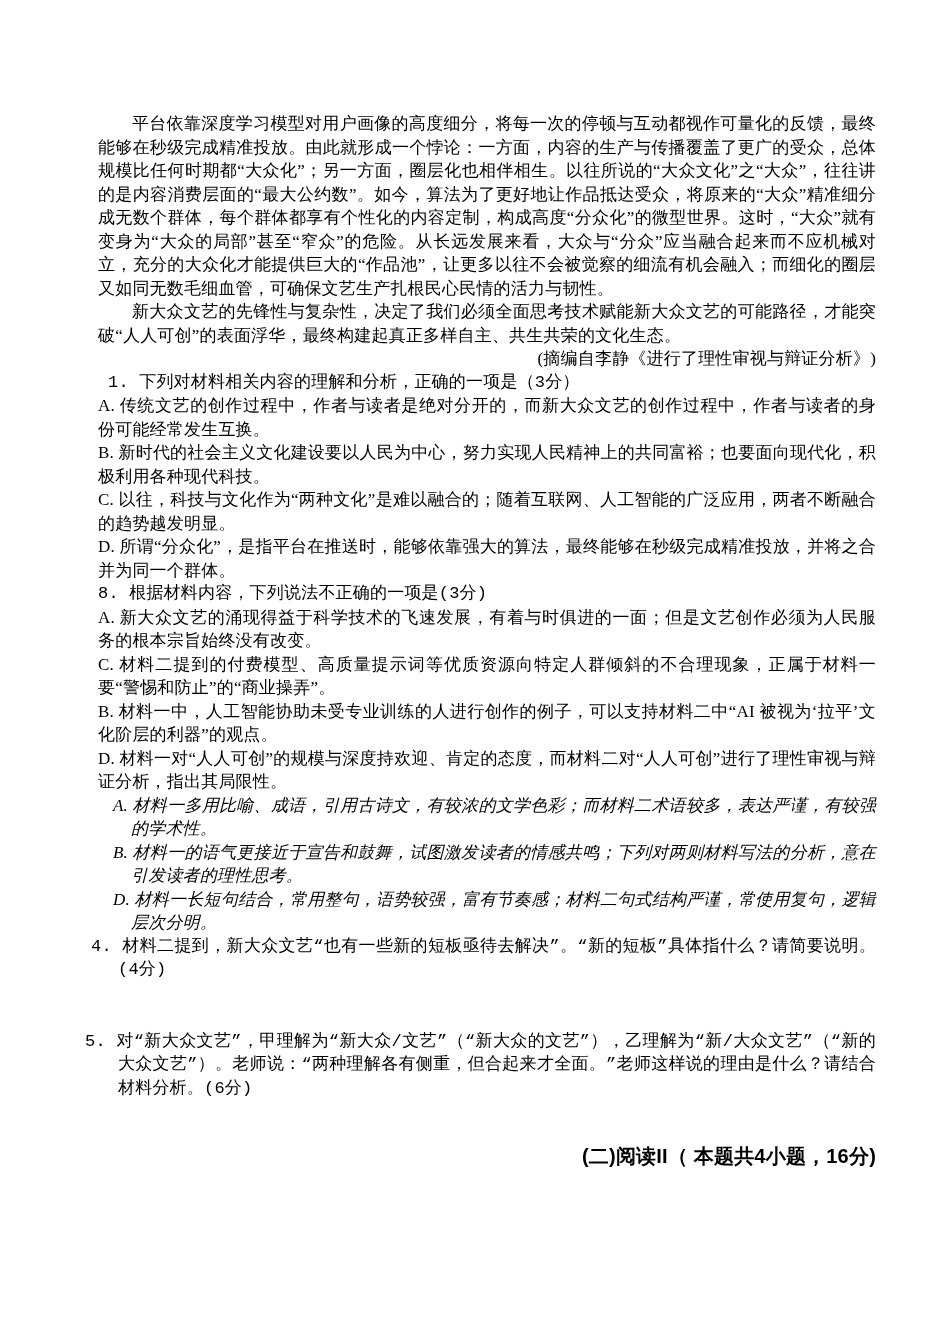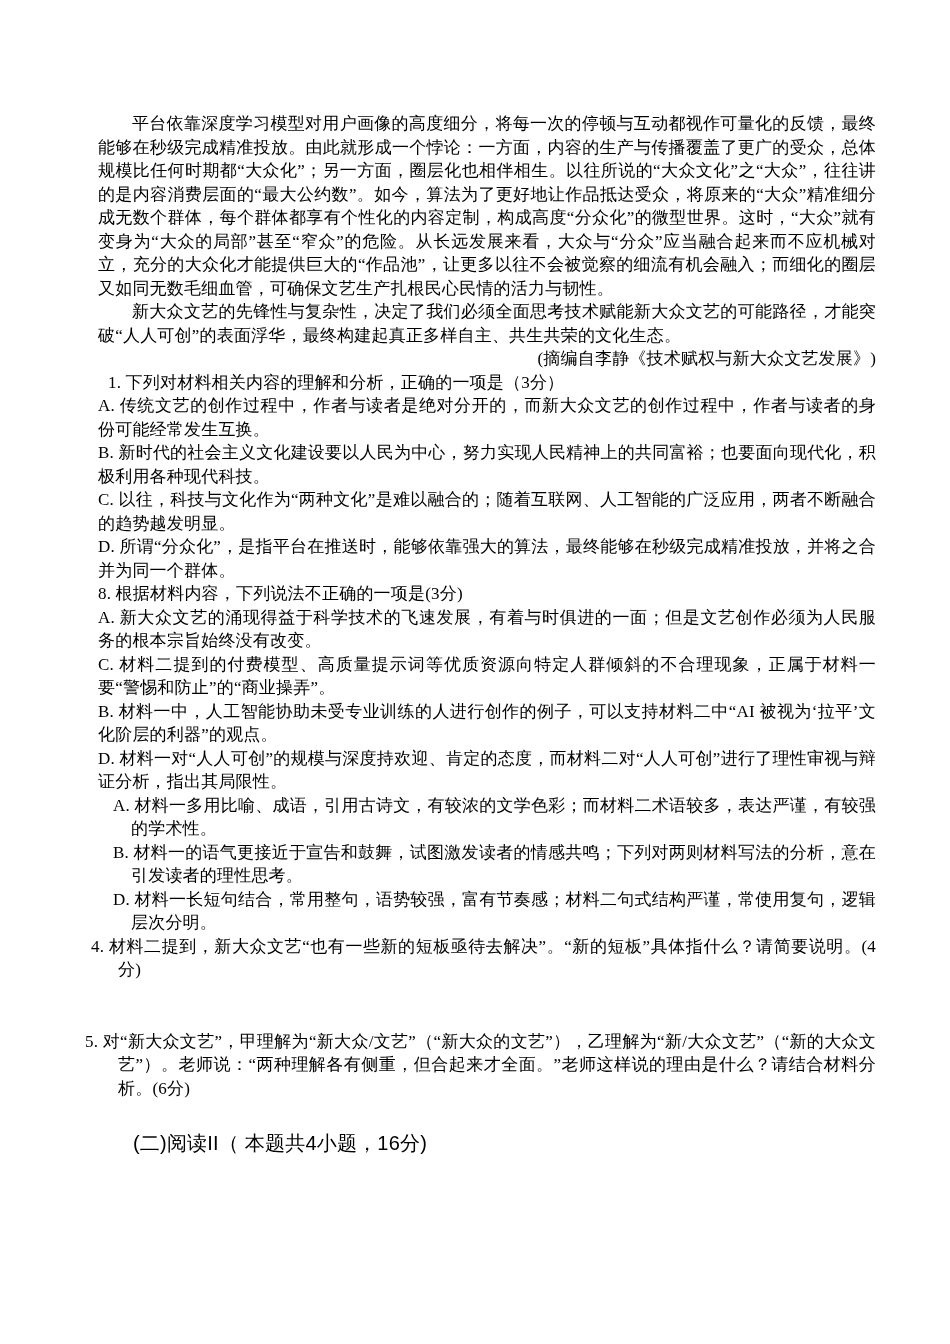--- a/index.html
+++ b/index.html
@@ -27,56 +27,58 @@
   .para {
     text-indent: 2em;
     margin: 0;
   }
   .attribution {
     text-align: right;
     margin: 0;
   }
   .q-stem {
     margin: 0;
+    font-family: Liberation Mono, monospace;
   }
   .q1-stem { padding-left: 10px; }
   .q3-stem { padding-left: 7px; }
   .q-option {
     margin: 0;
   }
   .q3-option {
     padding-left: 33px;
     text-indent: -18px;
+    font-style: italic;
   }
   .q4-stem {
     padding-left: 20px;
     text-indent: -27px;
   }
   .q5-stem {
     padding-left: 20px;
     text-indent: -33px;
     margin-top: 48px;
   }
   .section-header {
-    margin-top: 32px;
+    margin-top: 45px;
     margin-left: 35px;
     font-family: "Liberation Sans", "DejaVu Sans", sans-serif;
-    font-weight: normal;
+    font-weight: bold;
     font-size: 20px;
-    text-align: left;
+    text-align: right;
   }
 </style>
 </head>
 <body>
 
 <div class="page">
 
   <p class="para">平台依靠深度学习模型对用户画像的高度细分，将每一次的停顿与互动都视作可量化的反馈，最终能够在秒级完成精准投放。由此就形成一个悖论：一方面，内容的生产与传播覆盖了更广的受众，总体规模比任何时期都“大众化”；另一方面，圈层化也相伴相生。以往所说的“大众文化”之“大众”，往往讲的是内容消费层面的“最大公约数”。如今，算法为了更好地让作品抵达受众，将原来的“大众”精准细分成无数个群体，每个群体都享有个性化的内容定制，构成高度“分众化”的微型世界。这时，“大众”就有变身为“大众的局部”甚至“窄众”的危险。从长远发展来看，大众与“分众”应当融合起来而不应机械对立，充分的大众化才能提供巨大的“作品池”，让更多以往不会被觉察的细流有机会融入；而细化的圈层又如同无数毛细血管，可确保文艺生产扎根民心民情的活力与韧性。</p>
   <p class="para">新大众文艺的先锋性与复杂性，决定了我们必须全面思考技术赋能新大众文艺的可能路径，才能突破“人人可创”的表面浮华，最终构建起真正多样自主、共生共荣的文化生态。</p>
-  <p class="attribution">(摘编自李静《技术赋权与新大众文艺发展》)</p>
+  <p class="attribution">(摘编自李静《进行了理性审视与辩证分析》)</p>
 
   <div>
     <p class="q-stem q1-stem">1. 下列对材料相关内容的理解和分析，正确的一项是（3分）</p>
     <p class="q-option">A. 传统文艺的创作过程中，作者与读者是绝对分开的，而新大众文艺的创作过程中，作者与读者的身份可能经常发生互换。</p>
     <p class="q-option">B. 新时代的社会主义文化建设要以人民为中心，努力实现人民精神上的共同富裕；也要面向现代化，积极利用各种现代科技。</p>
     <p class="q-option">C. 以往，科技与文化作为“两种文化”是难以融合的；随着互联网、人工智能的广泛应用，两者不断融合的趋势越发明显。</p>
     <p class="q-option">D. 所谓“分众化”，是指平台在推送时，能够依靠强大的算法，最终能够在秒级完成精准投放，并将之合并为同一个群体。</p>
   </div>
 
   <div>

